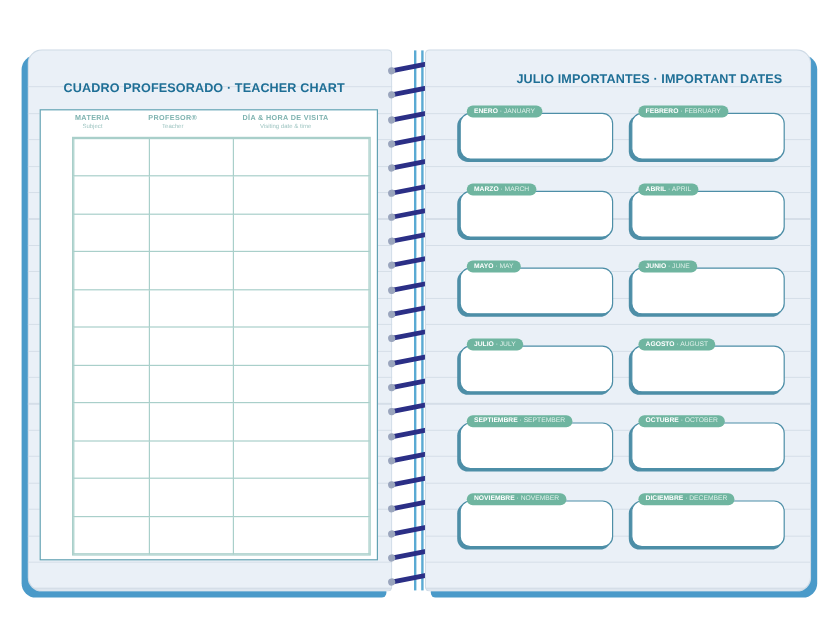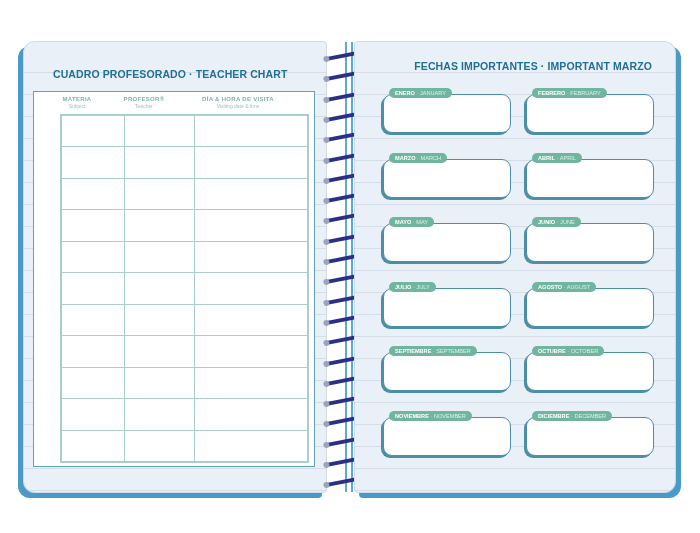--- a/index.html
+++ b/index.html
@@ -213,21 +213,21 @@
     <div class="coil" style="top: 321.5px;"></div>
     <div class="coil" style="top: 341.8px;"></div>
     <div class="coil" style="top: 362.1px;"></div>
     <div class="coil" style="top: 382.4px;"></div>
     <div class="coil" style="top: 402.7px;"></div>
     <div class="coil" style="top: 423px;"></div>
     <div class="coil" style="top: 443.3px;"></div>
   </div>
 
 <div class="page page-right" id="right-page">
-  <div class="title">FECHAS IMPORTANTES · IMPORTANT MARZO</div>
+  <div class="title">JULIO IMPORTANTES · IMPORTANT DATES</div>
 <div class="month" style="left: 29px; top: 47px;">
       <div class="box"></div>
       <div class="tab"><span class="es">ENERO</span><span class="sep"> · </span><span class="en">JANUARY</span></div>
     </div>
     <div class="month" style="left: 172px; top: 47px;">
       <div class="box"></div>
       <div class="tab"><span class="es">FEBRERO</span><span class="sep"> · </span><span class="en">FEBRUARY</span></div>
     </div>
     <div class="month" style="left: 29px; top: 111.5px;">
       <div class="box"></div>

